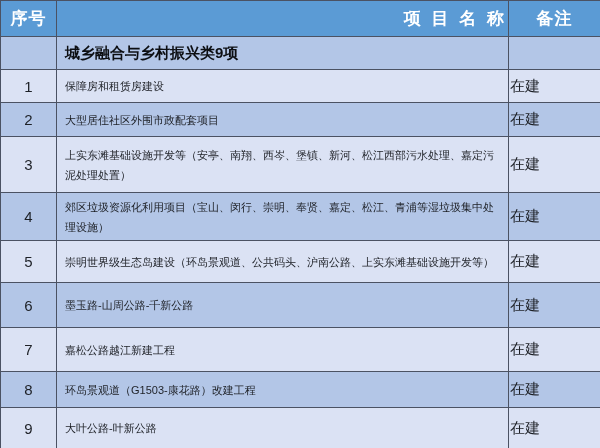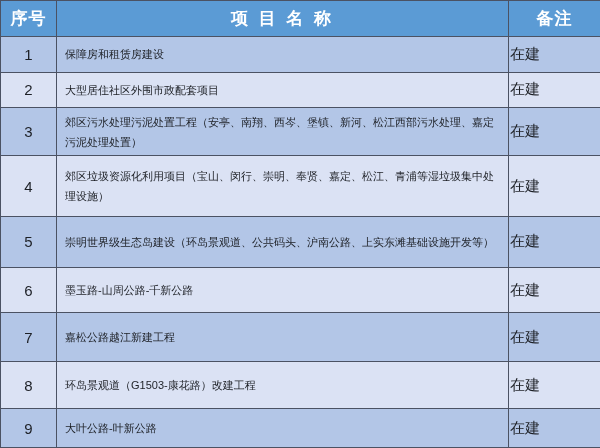--- a/index.html
+++ b/index.html
@@ -31,20 +31,21 @@
   thead th {
     background: var(--header-bg, #5B9BD5);
     color: var(--header-text, #ffffff);
     font-weight: bold;
     font-size: 17px;
     height: 33px;
     letter-spacing: 1px;
   }
   thead th.col-name {
     letter-spacing: 3px;
+    text-align: right;
   }
   
   tbody tr:nth-child(odd)  td { background: var(--row-medium, #B3C6E7); }
   tbody tr:nth-child(even) td { background: var(--row-light,  #DBE2F4); }
   
   tbody tr:nth-child(1)  { height: 33px; }
   tbody tr:nth-child(2)  { height: 33px; }
   tbody tr:nth-child(3)  { height: 34px; }
   tbody tr:nth-child(4)  { height: 56px; }
   tbody tr:nth-child(5)  { height: 48px; }
@@ -88,34 +89,39 @@
       <col style="width:92px">
     </colgroup>
     <thead>
       <tr>
         <th class="col-index">序号</th>
         <th class="col-name">项 目 名 称</th>
         <th class="col-remark">备注</th>
       </tr>
     </thead>
     <tbody>
+      <tr class="section-row">
+        <td class="cell-index"></td>
+        <td class="cell-name">城乡融合与乡村振兴类9项</td>
+        <td class="cell-remark"></td>
+      </tr>
 
     <tr>
     <td class="cell-index">1</td>
     <td class="cell-name">保障房和租赁房建设</td>
     <td class="cell-remark">在建</td>
   </tr>
         <tr>
     <td class="cell-index">2</td>
     <td class="cell-name">大型居住社区外围市政配套项目</td>
     <td class="cell-remark">在建</td>
   </tr>
         <tr>
     <td class="cell-index">3</td>
-    <td class="cell-name">郊区污水处理污泥处置工程（安亭、南翔、西岑、堡镇、新河、松江西部污水处理、嘉定污泥处理处置）</td>
+    <td class="cell-name">上实东滩基础设施开发等（安亭、南翔、西岑、堡镇、新河、松江西部污水处理、嘉定污泥处理处置）</td>
     <td class="cell-remark">在建</td>
   </tr>
         <tr>
     <td class="cell-index">4</td>
     <td class="cell-name">郊区垃圾资源化利用项目（宝山、闵行、崇明、奉贤、嘉定、松江、青浦等湿垃圾集中处理设施）</td>
     <td class="cell-remark">在建</td>
   </tr>
         <tr>
     <td class="cell-index">5</td>
     <td class="cell-name">崇明世界级生态岛建设（环岛景观道、公共码头、沪南公路、上实东滩基础设施开发等）</td>

